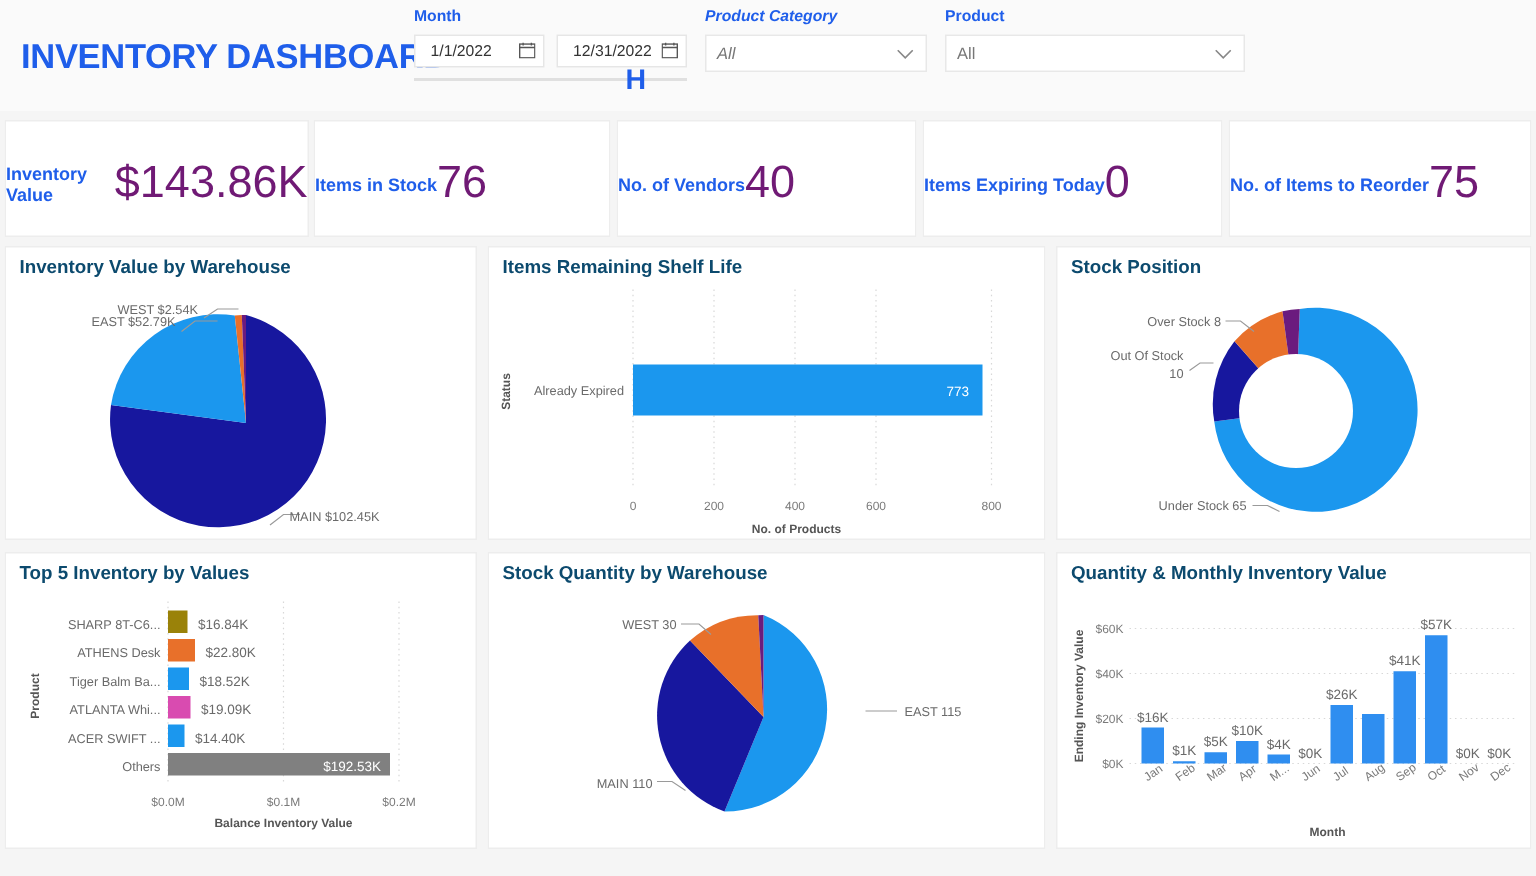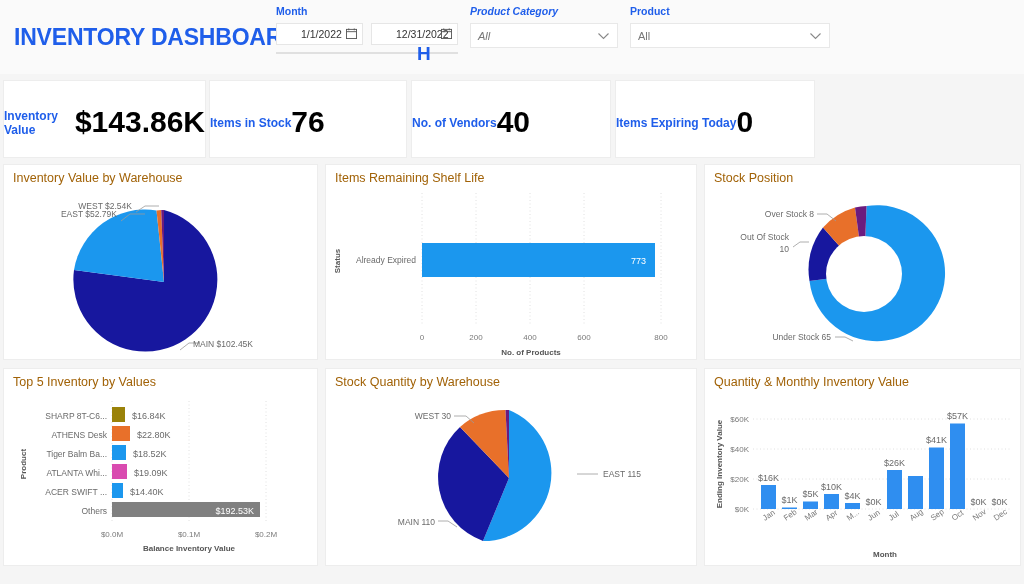--- a/index.html
+++ b/index.html
@@ -25,21 +25,21 @@
     font-size: 10.5px; font-weight: bold; color: #1f5eea;
   }
   .fld-date { position: absolute; left: 276px; top: 5px; width: 182px; }
   .fld-cat  { position: absolute; left: 470px; top: 5px; width: 148px; font-style: italic; }
   .fld-prod { position: absolute; left: 630px; top: 5px; width: 200px; }
 
   .date-row { display: flex; gap: 8px; margin-top: 6px; }
   .date-box {
     position: relative; width: 87px; height: 22px;
     background: #fff; border: 1px solid #e6e6e6;
-    display: flex; align-items: center; padding-left: 24px;
+    display: flex; align-items: center; padding-left: 10px;
     font-size: 10.5px; color: #333;
   }
   .cal-ico {
     position: absolute; right: 5px; top: 4px;
     width: 11px; height: 11px; color: #555;
   }
   .slider-track {
     position: absolute; left: 276px; top: 52px; width: 182px; height: 2px;
     background: #e0e0e0;
   }
@@ -63,27 +63,27 @@
   }
 
   
   .kpi-row { position: absolute; left: 0; top: 80px; width: 1024px; height: 78px; }
   .kpi {
     position: absolute; top: 0; height: 78px; background: #fff;
     border: 1px solid #ededed;
     display: flex; align-items: center;
   }
   .kpi-title { margin-top: 7px; font-size: 12px; font-weight: bold; color: #1f5eea; }
-  .kpi-value { margin-top: 6px; font-size: 30px; color: #000000; font-weight: 700; }
+  .kpi-value { margin-top: 6px; font-size: 30px; color: #701a75; font-weight: 400; }
 
   
   .panel { position: absolute; background: #fff; border: 1px solid #ededed; }
   .panel-title {
     position: absolute; left: 9px; top: 6px;
-    font-size: 12.5px; font-weight: normal; color: #a16207;
+    font-size: 12.5px; font-weight: bold; color: #0c4a6e;
   }
   .r1 { top: 164px; height: 196px; }
   .r2 { top: 368px; height: 198px; }
   .colA { left: 3px;   width: 315px; }
   .colB { left: 325px; width: 372px; }
   .colC { left: 704px; width: 317px; }
 
   .axis-txt { font-size: 8px; fill: #7a7a7a; font-family: "Liberation Sans", sans-serif; }
   .axis-ttl { font-size: 8px; fill: #555; font-weight: bold; font-family: "Liberation Sans", sans-serif; }
   .lbl-txt  { font-size: 8.5px; fill: #6a6a6a; font-family: "Liberation Sans", sans-serif; }
@@ -158,20 +158,24 @@
       <div class="kpi-value">76</div>
     </div>
     <div class="kpi" style="left:411px;width:200px">
       <div class="kpi-title">No. of Vendors</div>
       <div class="kpi-value">40</div>
     </div>
     <div class="kpi" style="left:615px;width:200px">
       <div class="kpi-title">Items Expiring Today</div>
       <div class="kpi-value">0</div>
     </div>
+    <div class="kpi" style="left:819px;width:202px">
+      <div class="kpi-title">No. of Items to Reorder</div>
+      <div class="kpi-value">75</div>
+    </div>
   </div>
 
   <div class="panel r1 colA">
     <div class="panel-title">Inventory Value by Warehouse</div>
     <svg width="315" height="196" viewBox="0 0 315 196">
       <g>
 
         <path fill="#17179e" d="M160,117 L160,45 A72,72 0 1 1 70,105 Z"></path>
 
         <path fill="#1b97ee" d="M160,117 L70,105 A72,72 0 0 1 152.5,45.4 Z"></path>

